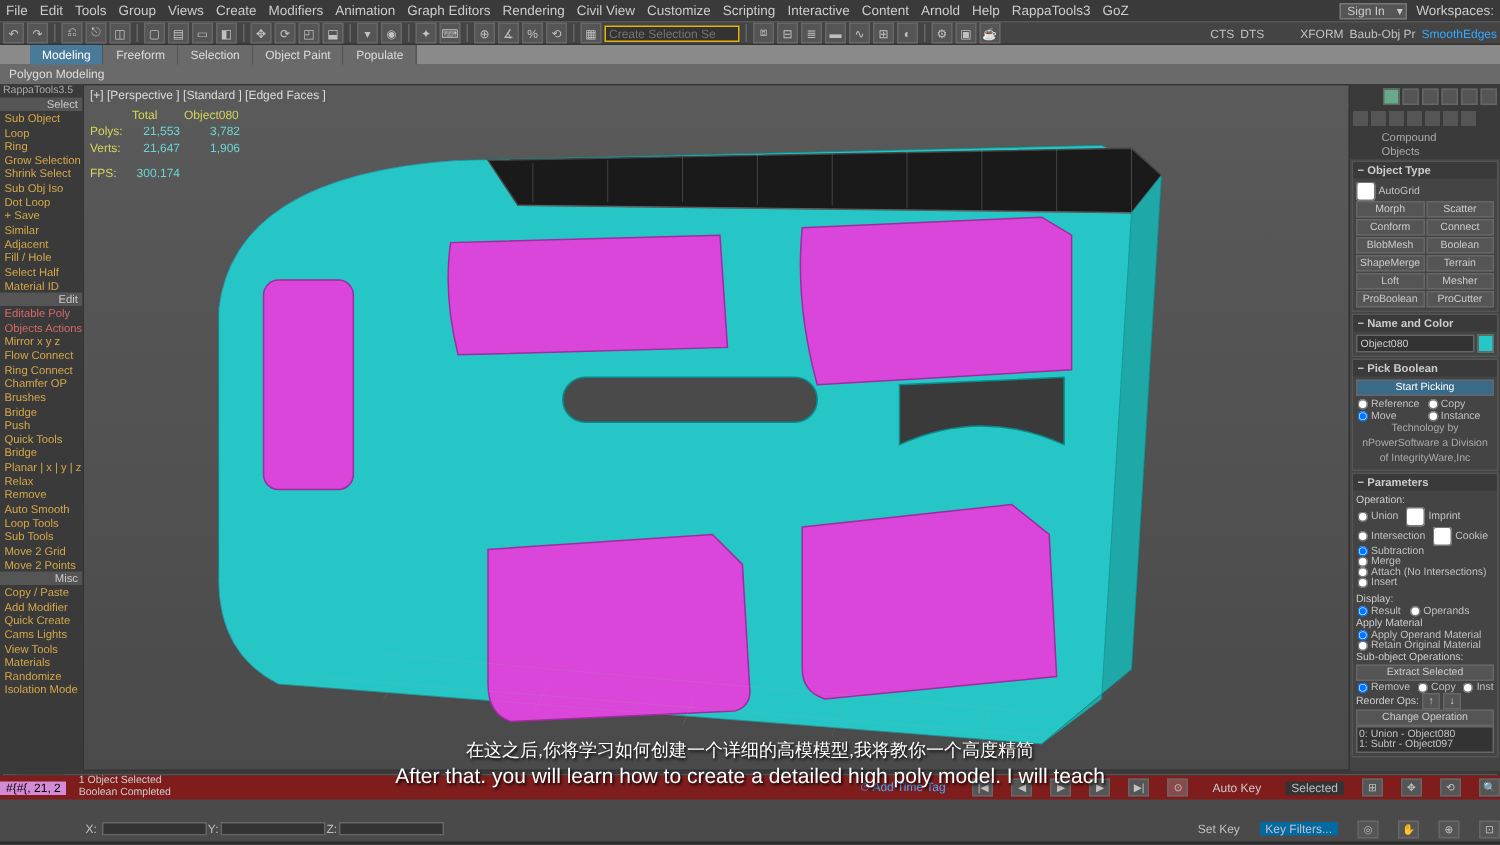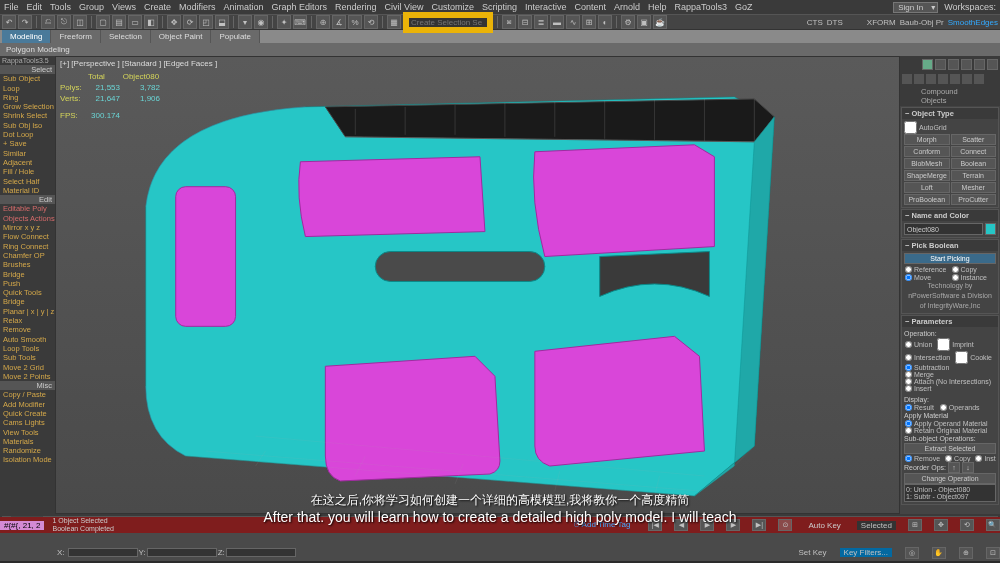--- a/index.html
+++ b/index.html
@@ -10,26 +10,26 @@
 .menubar span { cursor:pointer; }
 .menubar .right { margin-left:auto; display:flex; gap:6px; align-items:center; }
 .signin { background:#555; border:1px solid #777; padding:0 14px 0 4px; font-size:8px; position:relative; }
 .signin::after { content:"▾"; position:absolute; right:2px; top:0; }
 
 
 .toolbar { height:16px; background:#444; border-top:1px solid #555; border-bottom:1px solid #333; display:flex; align-items:center; gap:2px; padding:0 2px; }
 .tbtn { width:14px; height:14px; background:#555; border:1px solid #666; display:flex; align-items:center; justify-content:center; font-size:8px; cursor:pointer; }
 .tsep { width:1px; height:12px; background:#666; margin:0 2px; }
 .toolbar .right { margin-left:auto; display:flex; gap:4px; align-items:center; font-size:8px; }
-.selset { background:#333; border:6px solid #eab308; font-size:8px; padding:0 2px; width:90px; color:#888; }
+.selset { background:#333; border:1px solid #eab308; font-size:8px; padding:0 2px; width:90px; color:#888; }
 
 
 .ribbon-tabs { height:13px; background:#8a8a8a; display:flex; align-items:center; padding:0 2px; gap:0; }
 .ribbon-tabs span { padding:0 8px; font-size:8px; color:#ddd; background:#6a6a6a; height:13px; line-height:13px; border-right:1px solid #555; }
-.ribbon-tabs span.active { background:#4a7a9a; color:#fff; }
+.ribbon-tabs span.active { background:#4a7a9a; color:#fff;margin-left:18px; }
 .ribbon-sub { height:30px; background:#6a6a6a; padding:0 6px; font-size:8px; color:#ddd; line-height:13px; }
 
 
 .left-panel { position:absolute; left:0; top:56px; width:55px; background:#3a3a3a; height:472px; }
 .lp-header { background:#3a3a3a; font-size:7px; color:#aaa; padding:1px 2px; }
 .lp-item { font-size:7.5px; color:#d4a84a; padding:1px 3px; cursor:pointer; height:9.3px; line-height:8px; overflow:hidden; white-space:nowrap; }
 .lp-item.section { background:#555; color:#ccc; text-align:right; }
 .lp-item.red { color:#d46a6a; }
 .lp-item.gold { color:#d4a84a; }
 

